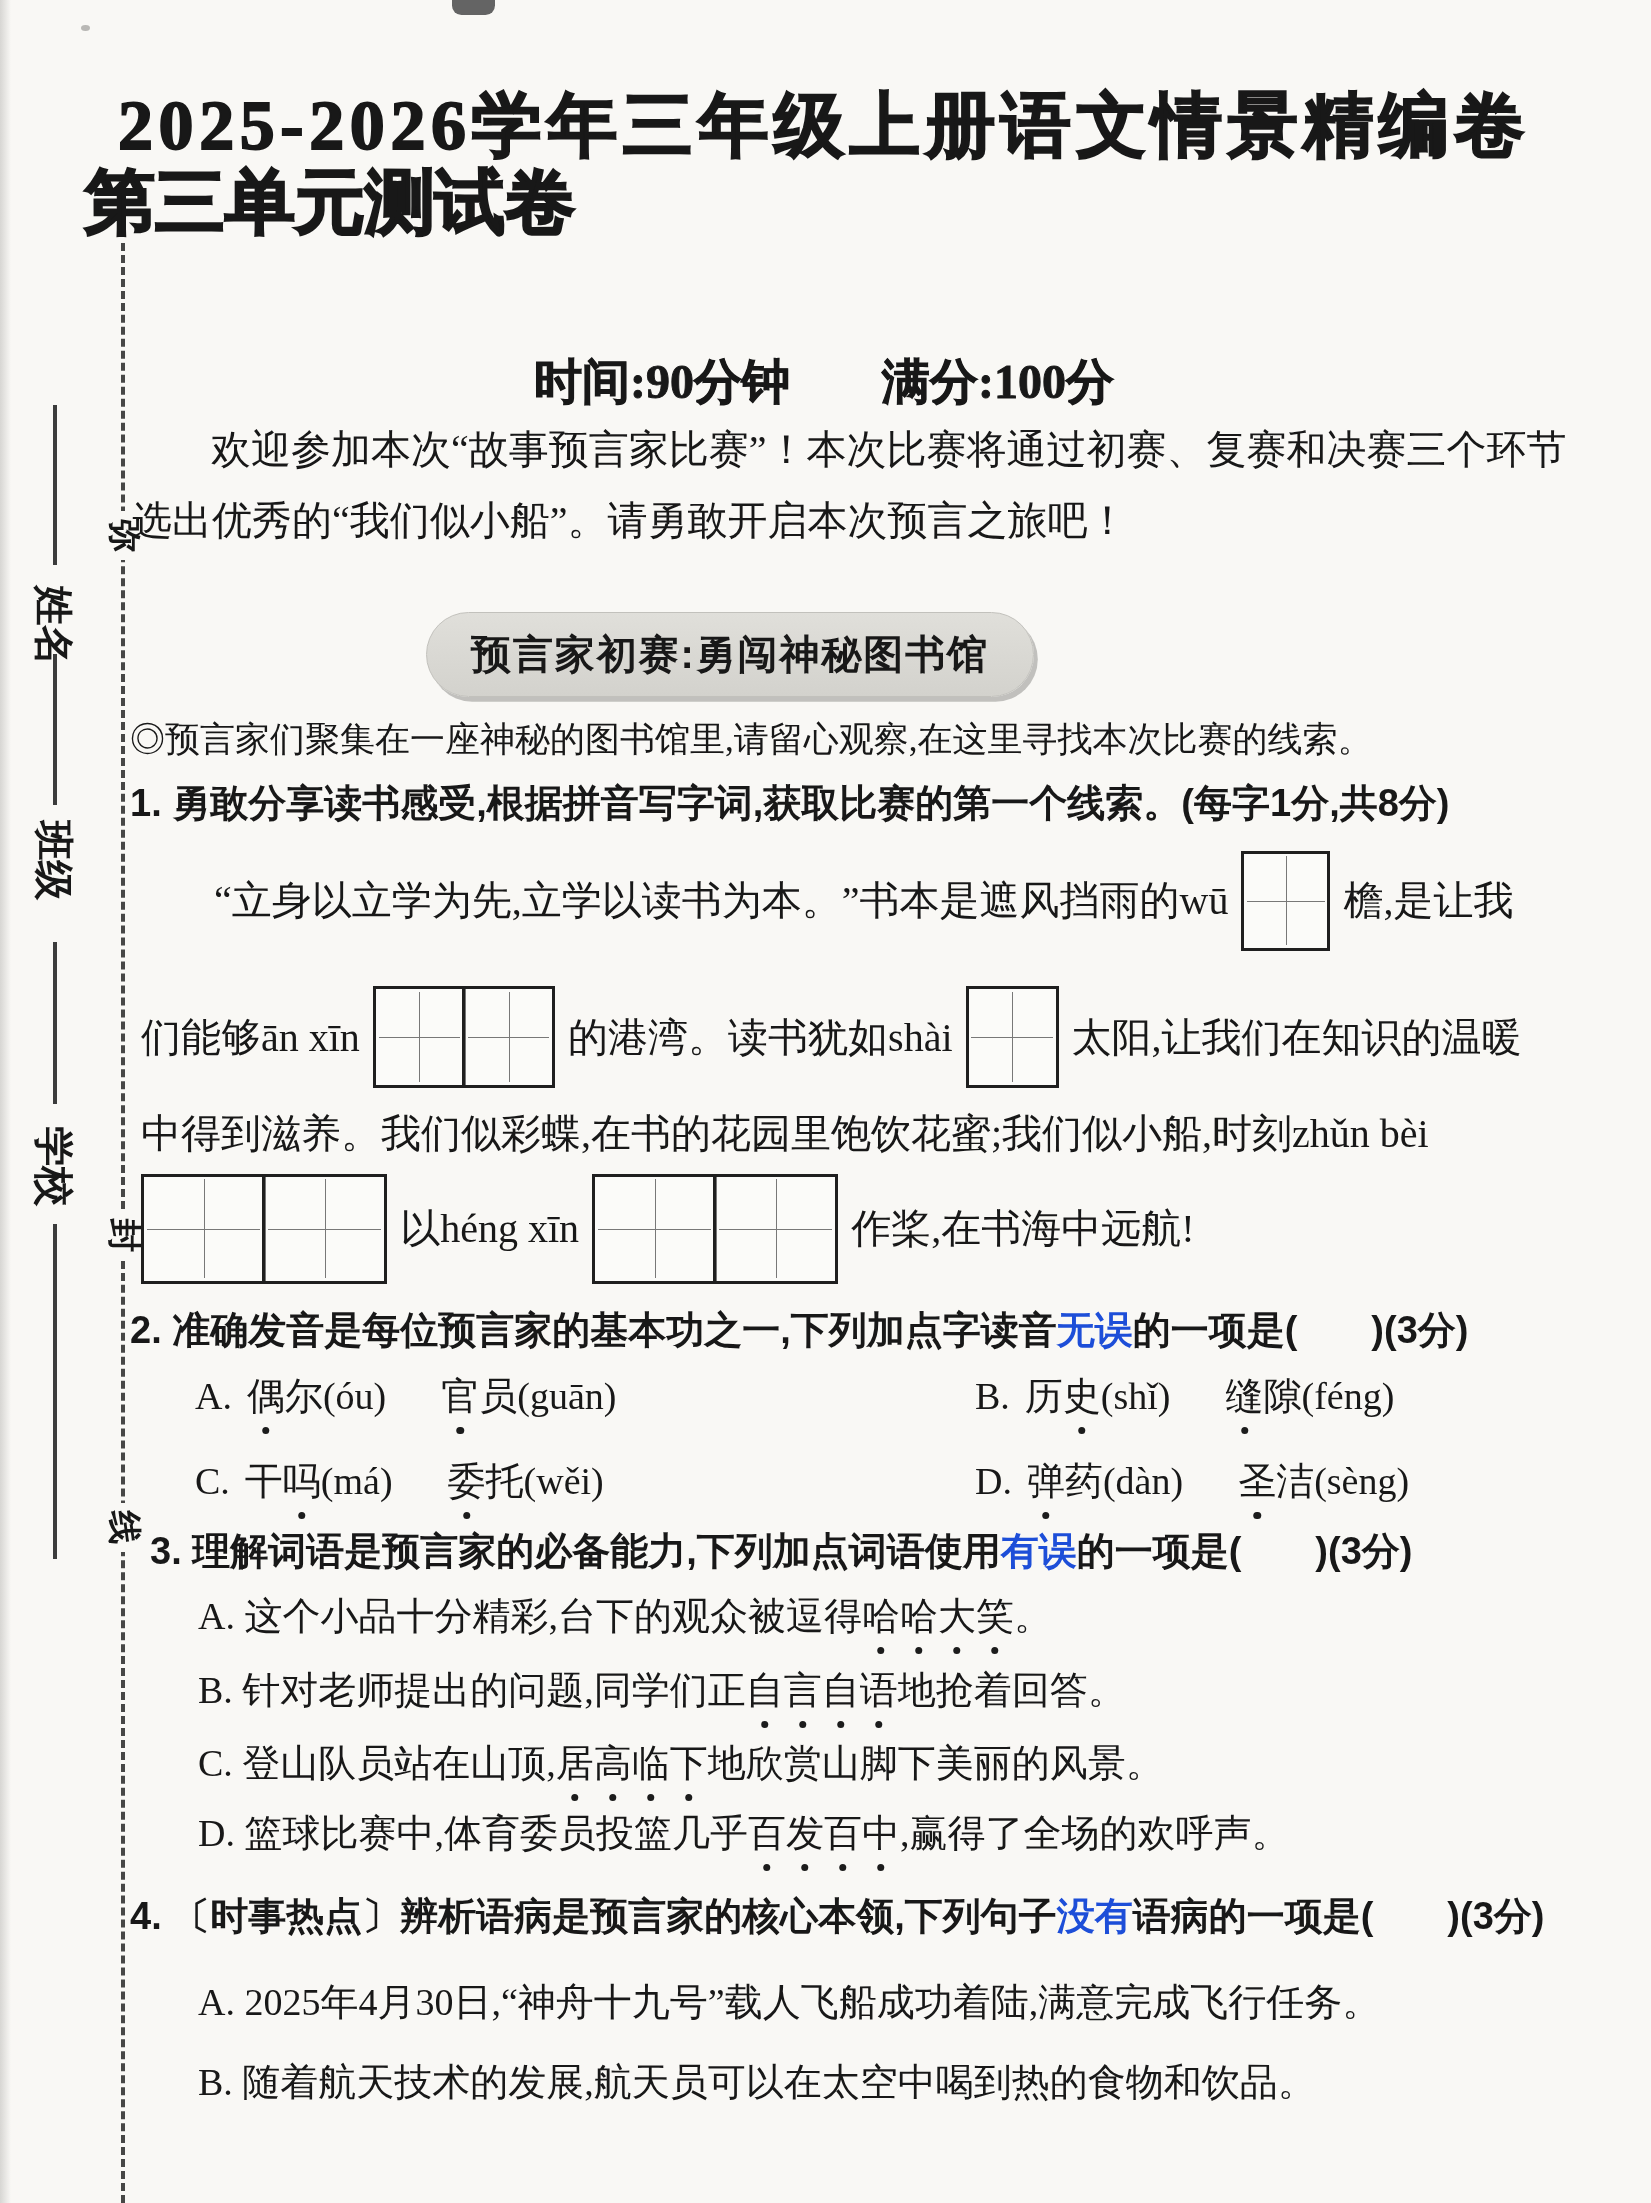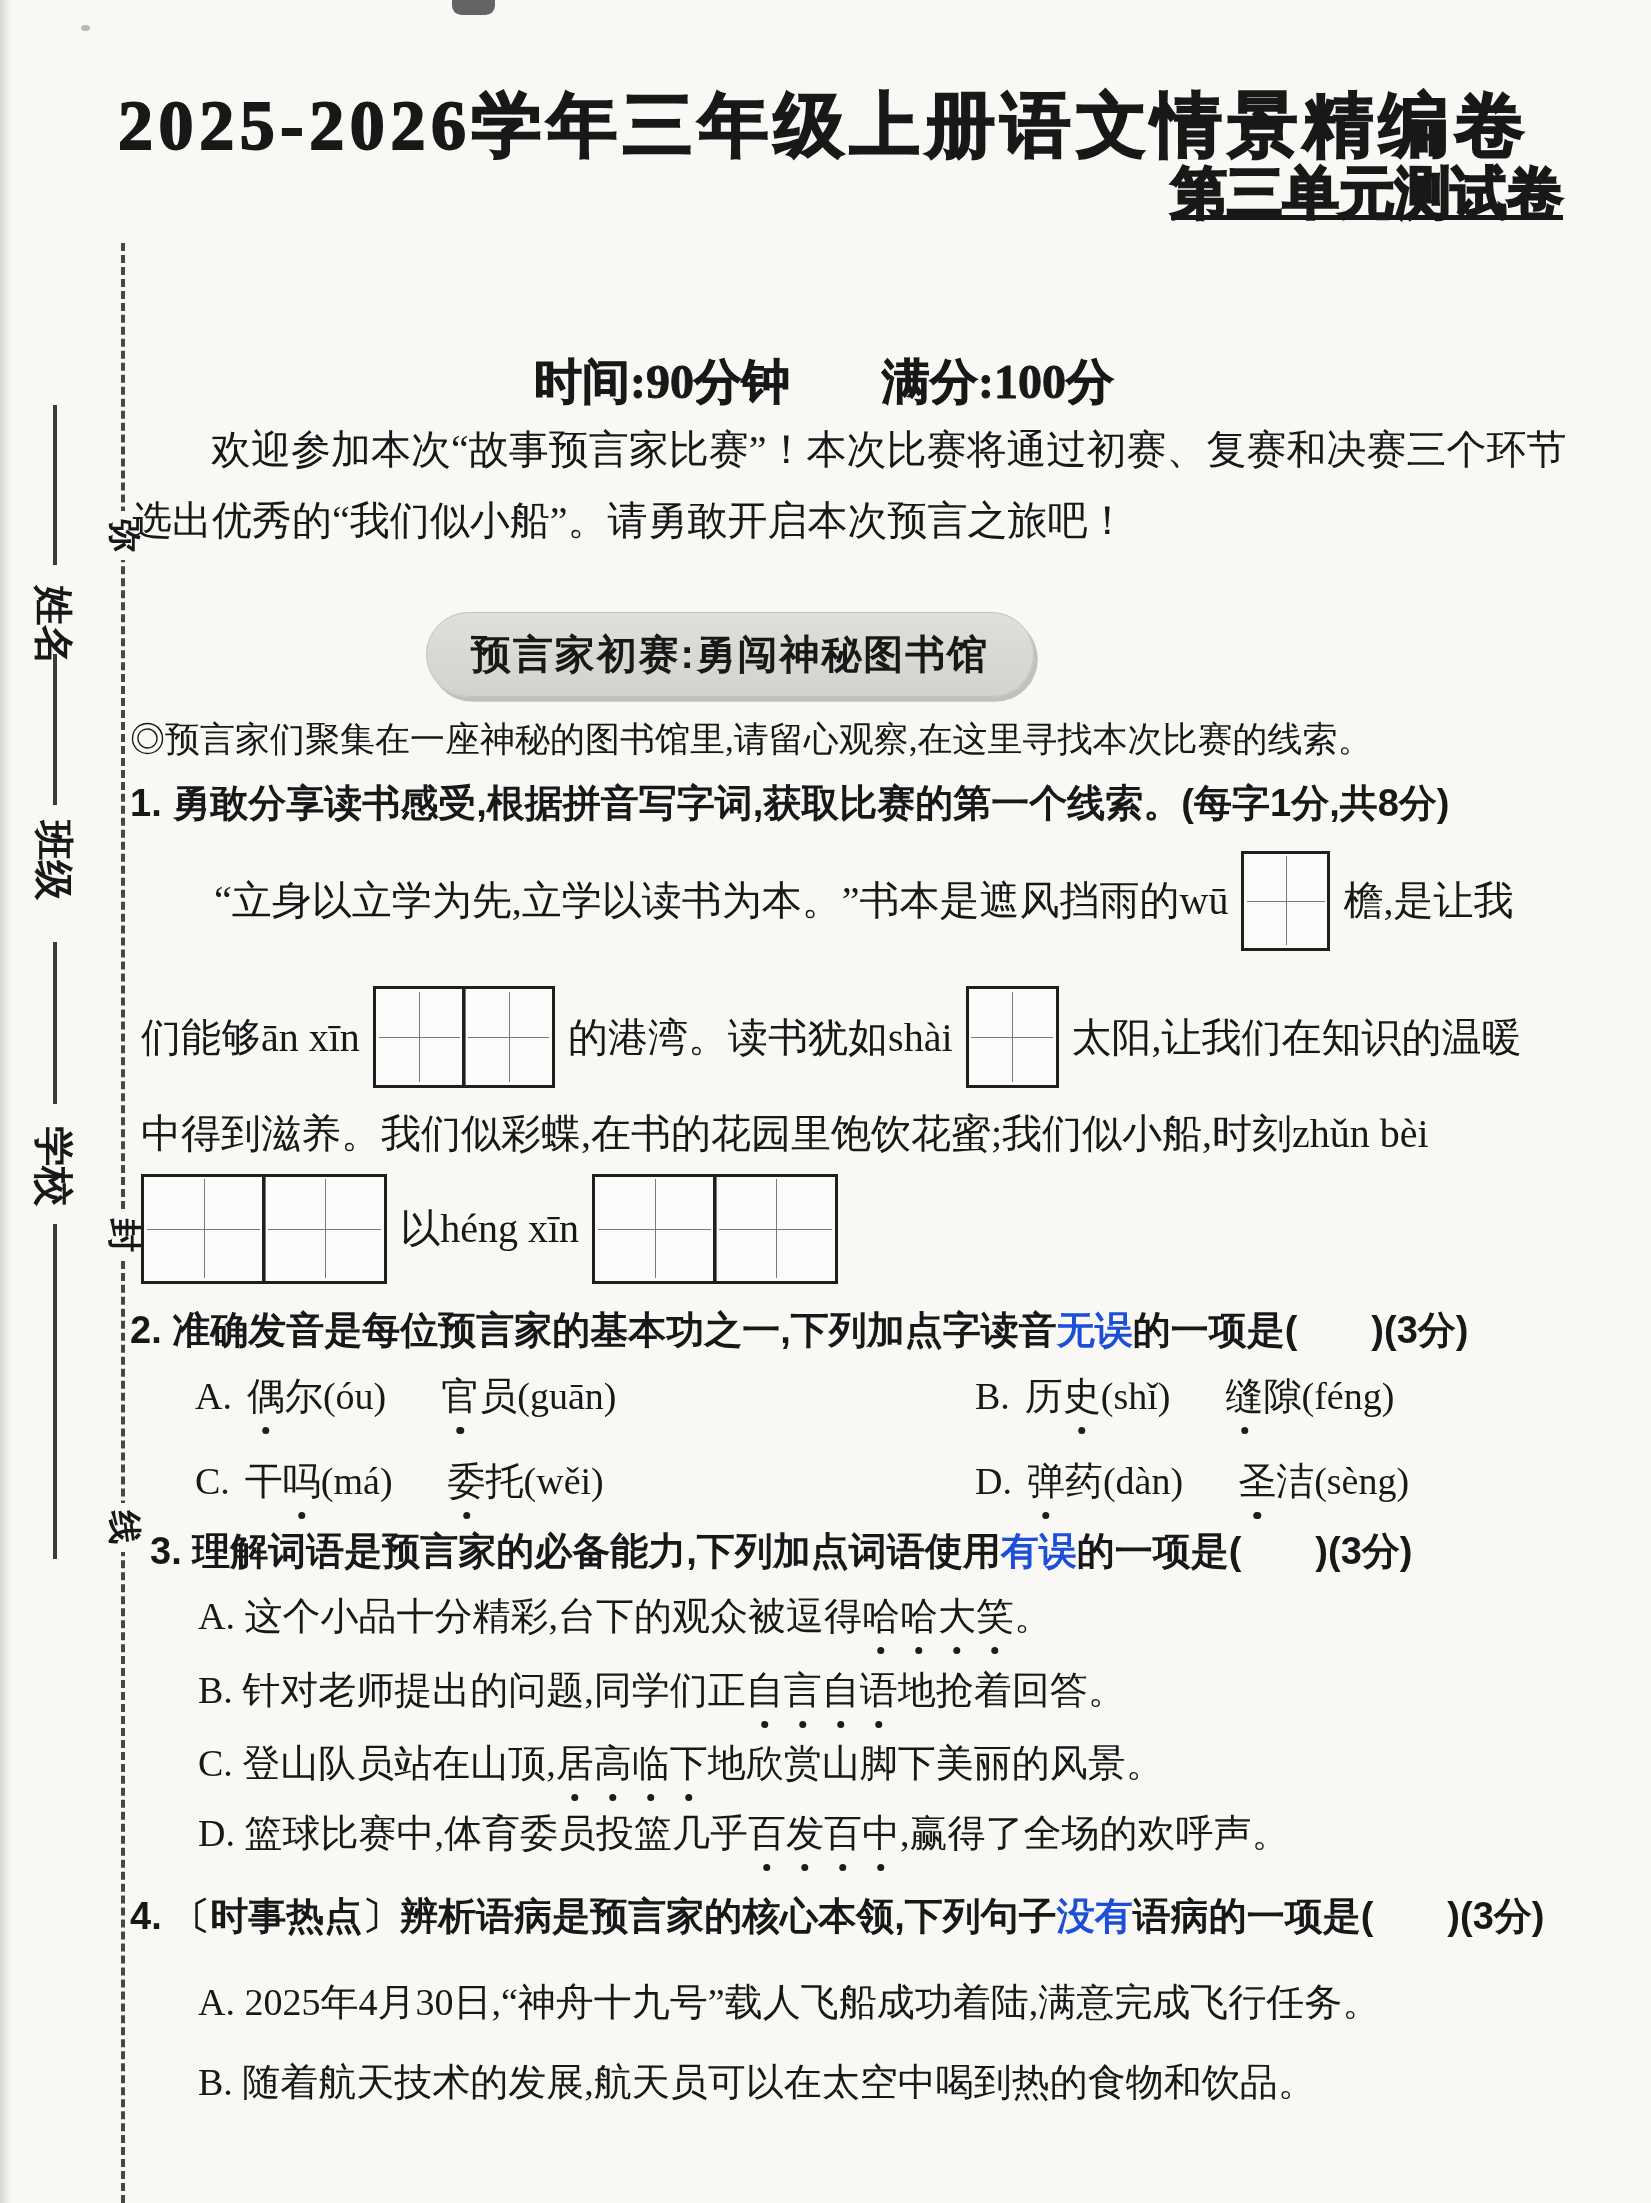--- a/index.html
+++ b/index.html
@@ -19,22 +19,22 @@
     border-left:4.7px dashed #343434;opacity:.9;}
   .seal-char{position:absolute;left:100px;width:49px;height:49px;line-height:49px;
     text-align:center;background:#f9f8f5;font-family:"Liberation Sans",sans-serif;
     font-weight:700;font-size:34px;transform:rotate(90deg);}
   .blankline{position:absolute;left:53px;width:3.8px;background:#3c3c3c;}
   .vlabel{position:absolute;left:7.5px;width:90px;text-align:center;
     font-size:40px;font-weight:600;transform:rotate(90deg);white-space:nowrap;}
   
   .t1{position:absolute;top:79px;left:85px;width:1478px;margin:0;text-align:center;
     font-size:70px;letter-spacing:5.6px;font-weight:700;-webkit-text-stroke:1.9px #181818;}
-  .t2{position:absolute;top:156px;left:85px;width:1478px;margin:0;text-align:right;
-    font-size:56px;font-weight:700;text-decoration:underline;-webkit-text-stroke:2.4px #181818;}
+  .t2{position:absolute;top:156px;left:85px;width:1478px;margin:0;text-align:left;
+    font-size:70px;font-weight:700;-webkit-text-stroke:2.4px #181818;}
   .meta{position:absolute;top:350px;left:85px;width:1478px;text-align:center;
     font-size:48px;font-weight:700;-webkit-text-stroke:0.9px #181818;}
   .meta span{margin:0 40px;}
   .intro{position:absolute;margin:0;left:132px;width:1488px;font-size:40px;line-height:1.2;white-space:nowrap;}
   .i1{top:426px;padding-left:79px;}
   .i2{top:497px;}
   
   .badge{position:absolute;top:612px;left:426px;width:606px;height:83px;
     background:linear-gradient(#e0dfda,#d3d2cd);border:0.9px solid #c2c1bc;border-radius:43px;
     box-shadow:3.8px 4.7px 0 rgba(90,90,85,.35);
@@ -135,20 +135,21 @@
   <div class="prow r4">
     <span class="boxwrap wide" style="margin-left:0;">
         <span class="cell"></span>
         <span class="cell"></span>
       </span>
     <span>以héng xīn</span>
     <span class="boxwrap wide">
         <span class="cell"></span>
         <span class="cell"></span>
       </span>
+    <span>作桨,在书海中远航!</span>
   </div>
 
   <p class="stem" style="top:1305px;">
     <span>2. 准确发音是每位预言家的基本功之一,下列加点字读音</span><span class="soft">无误</span><span>的一项是(&nbsp;&nbsp;&nbsp;&nbsp;&nbsp;&nbsp;&nbsp;)(3分)</span>
   </p>
   <div class="q2row" style="top:1371px;">
     <span>
       <span class="optlabel">A.</span><span></span><span class="dc">偶</span><span>尔(óu)</span><span class="gap2"></span><span></span><span class="dc">官</span><span>员(guān)</span>
     </span>
     <span class="cellB">

